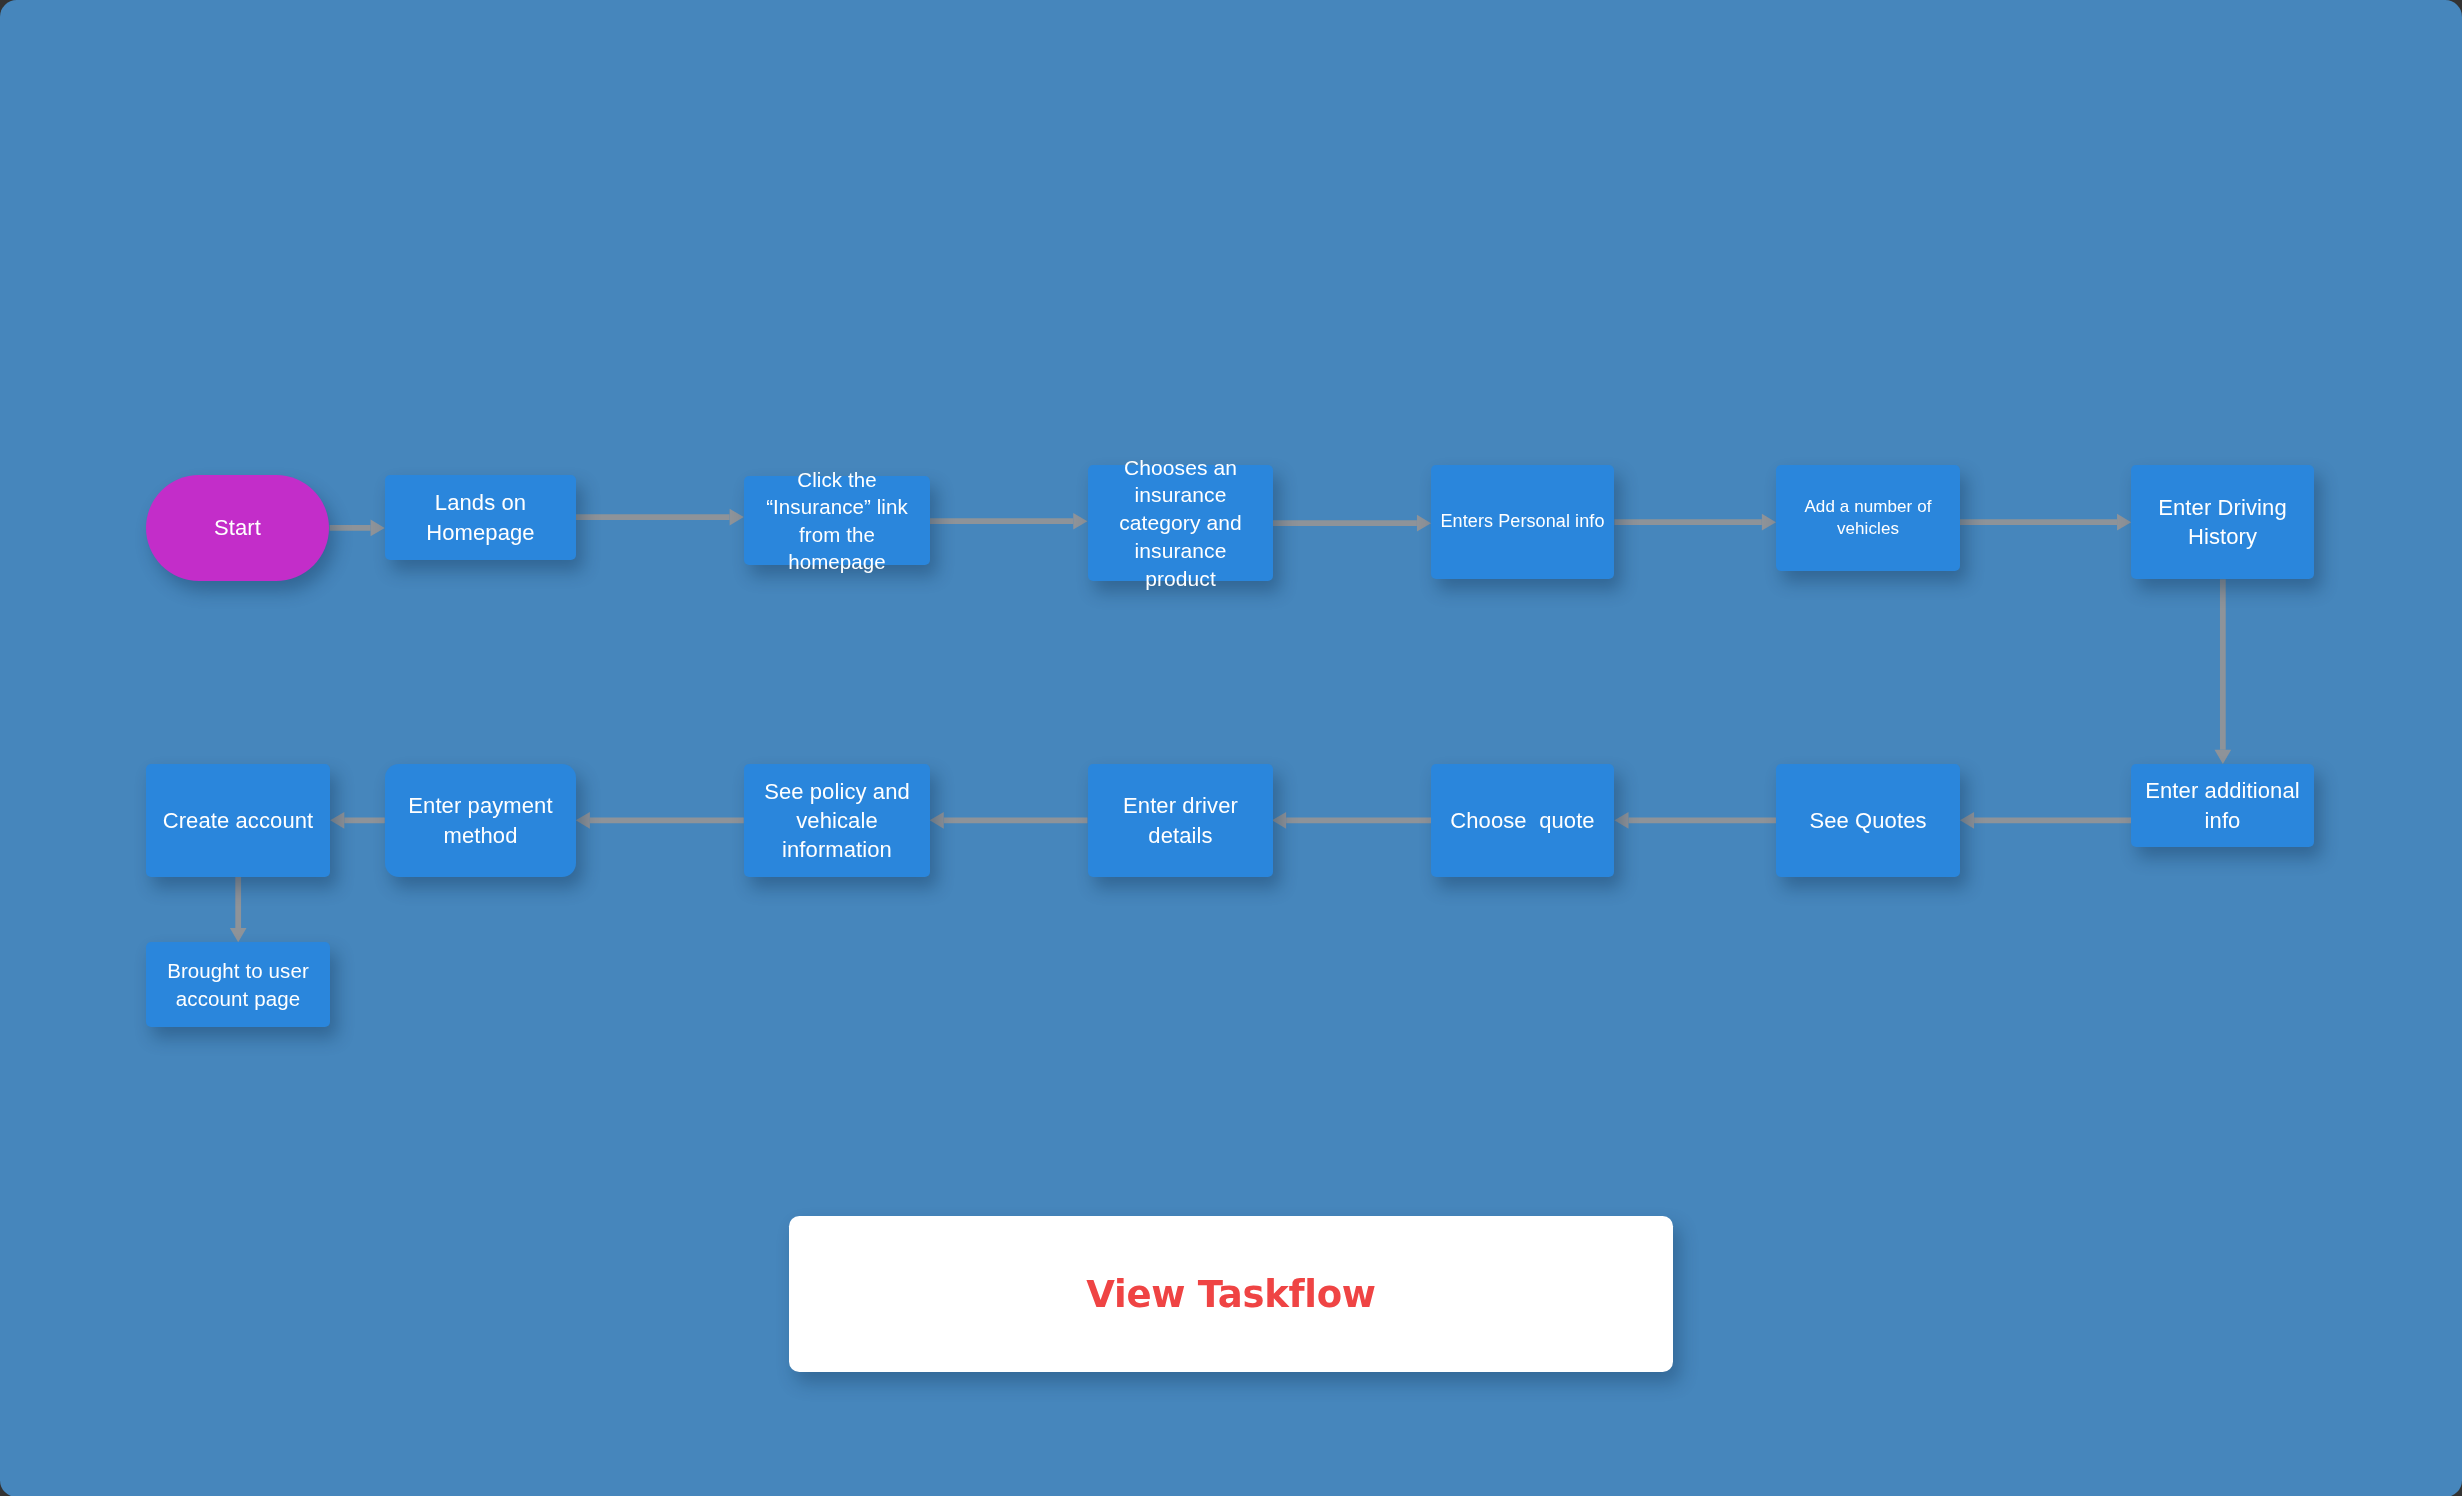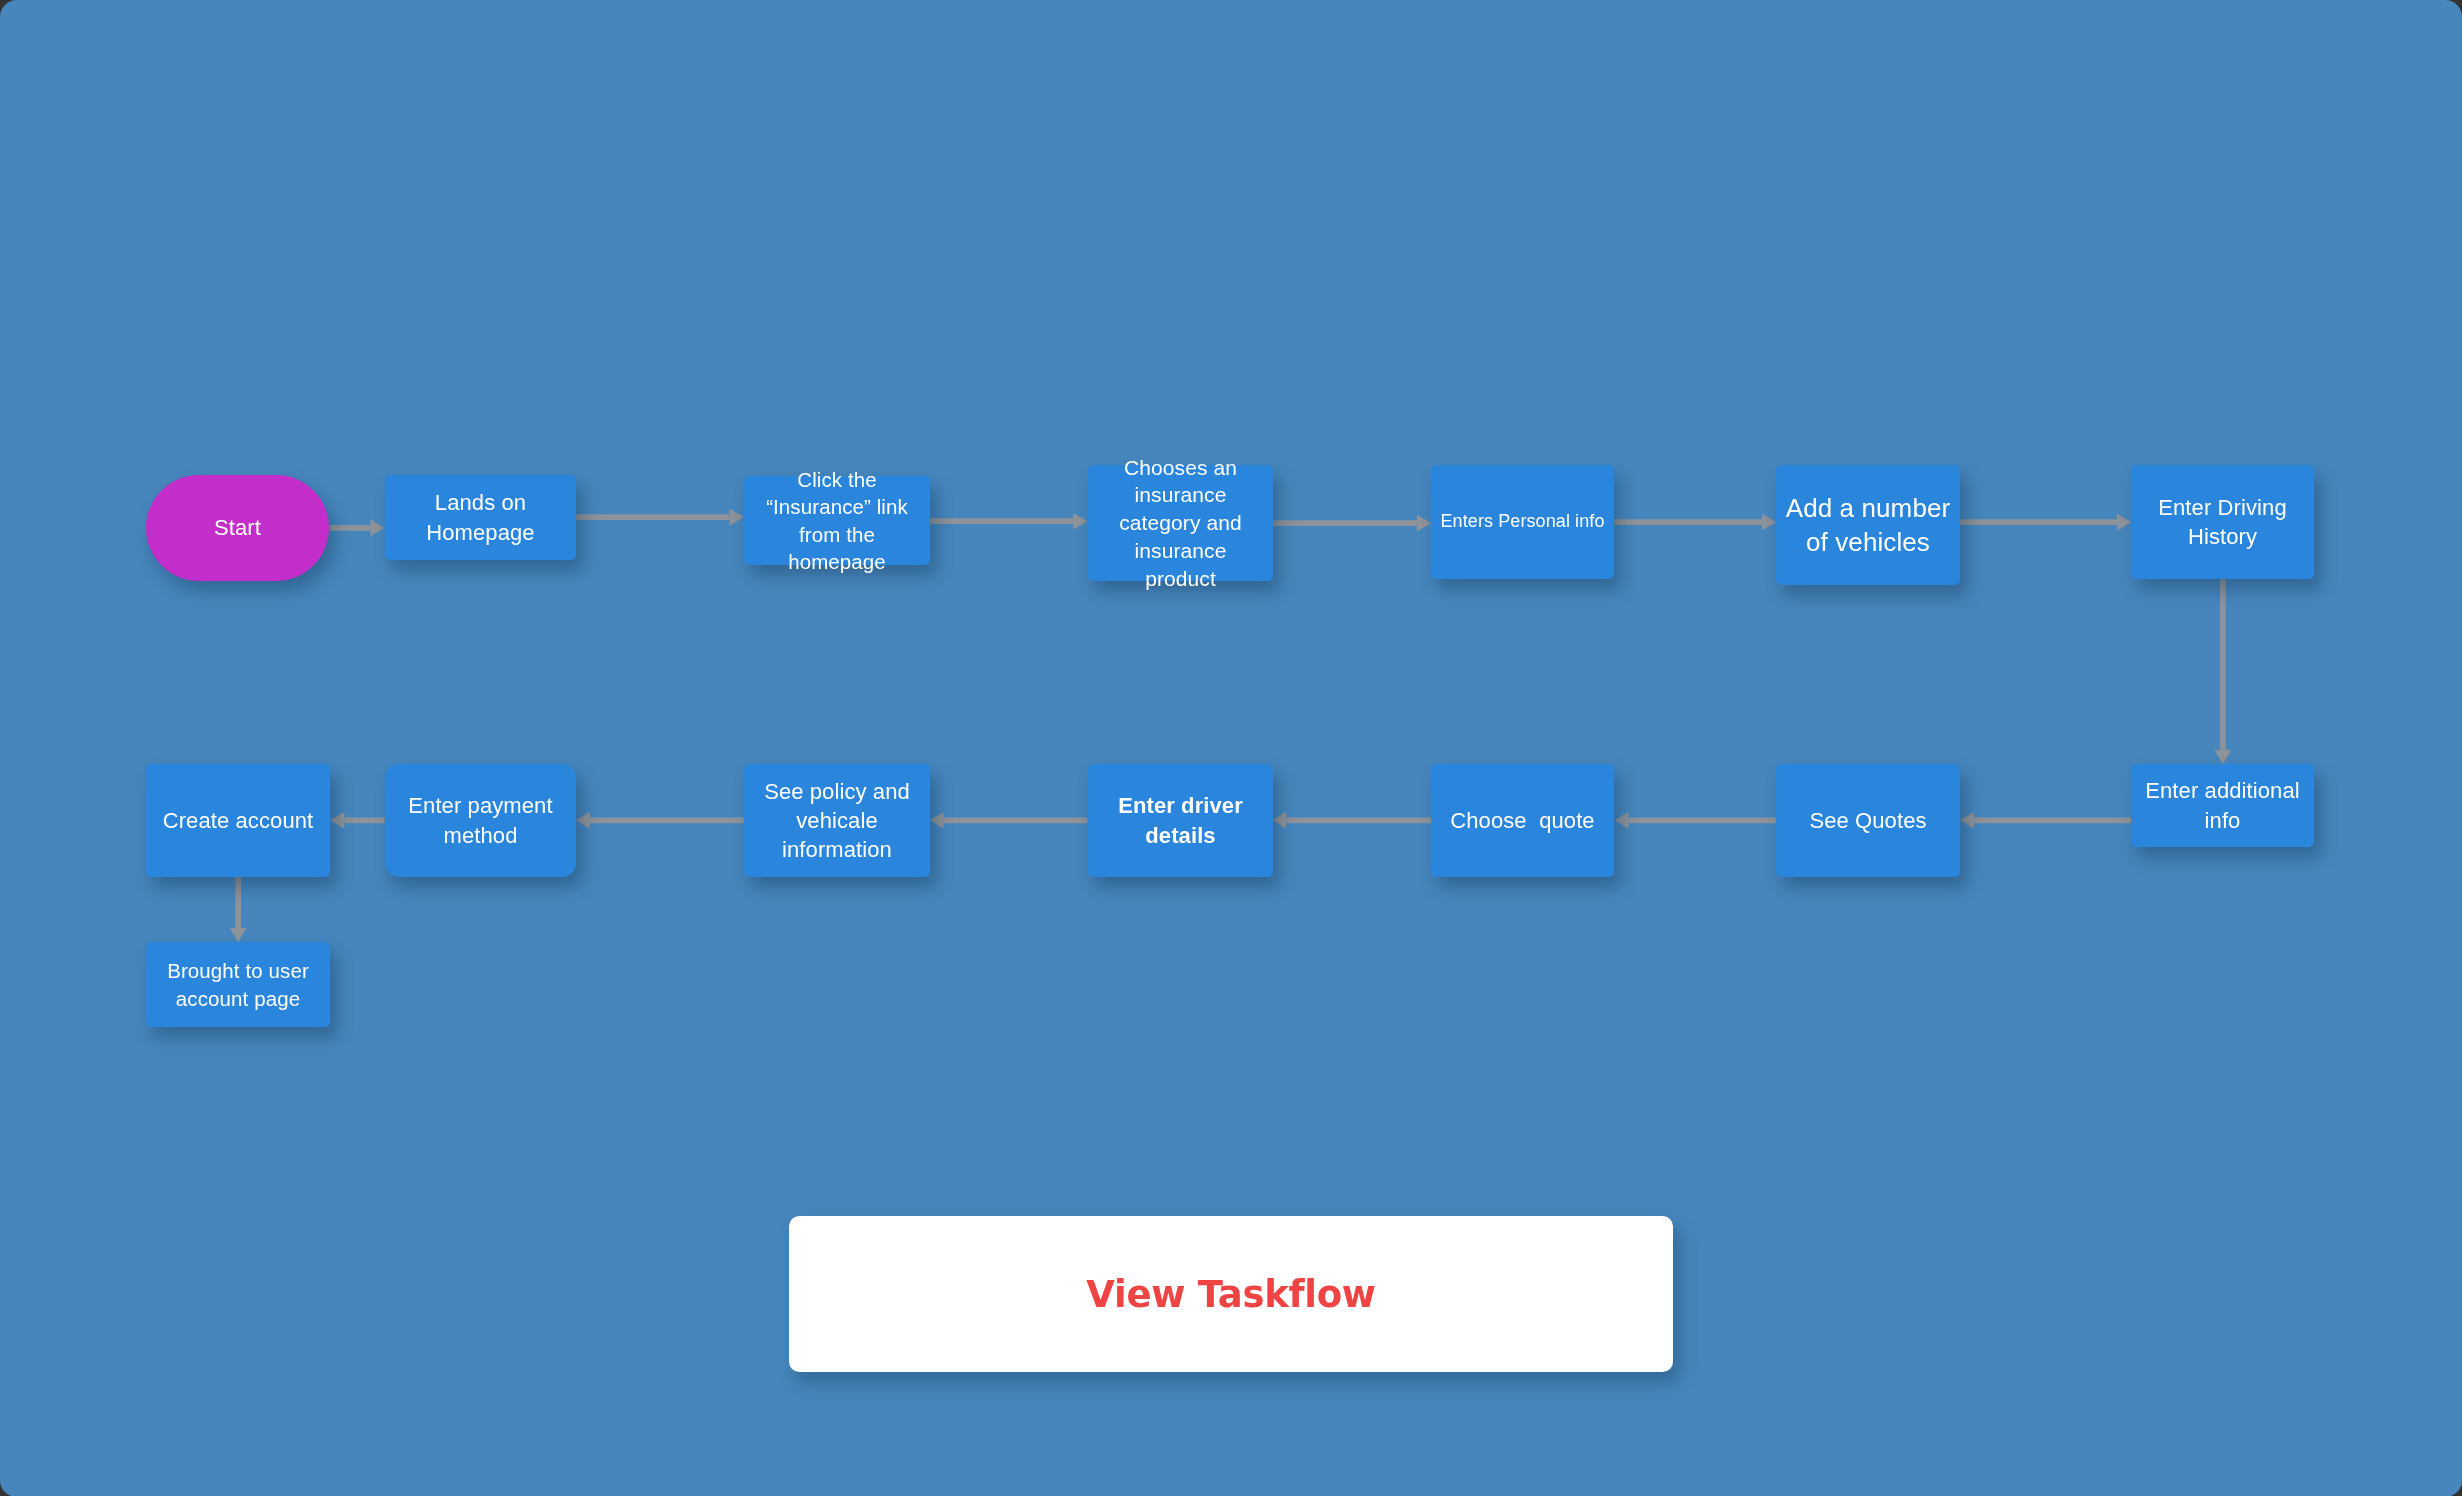--- a/index.html
+++ b/index.html
@@ -143,26 +143,26 @@
         <polygon points="358.5,1447 371.5,1469 384.5,1447" class="edge-head"></polygon>
       </g>
     </svg>
 
   <div id="node-layer">
       <div class="node start" style="left: 146px; top: 475px; width: 183px; height: 106px; font-size: 22px;"><span class="node-label">Start</span></div>
       <div class="node" style="left: 385px; top: 475px; width: 191px; height: 85px; font-size: 22px;"><span class="node-label">Lands on Homepage</span></div>
       <div class="node" style="left: 744px; top: 476px; width: 186px; height: 89px; font-size: 20.5px;"><span class="node-label">Click the “Insurance” link from the homepage</span></div>
       <div class="node" style="left: 1088px; top: 465px; width: 185px; height: 116px; font-size: 21px;"><span class="node-label">Chooses an insurance category and insurance product</span></div>
       <div class="node" style="left: 1431px; top: 465px; width: 183px; height: 114px; font-size: 18px;"><span class="node-label">Enters Personal info</span></div>
-      <div class="node" style="left: 1776px; top: 465px; width: 184px; height: 120px; font-size: 26px;"><span class="node-label">Add a number of vehicles</span></div>
+      <div class="node" style="left: 1776px; top: 465px; width: 184px; height: 106px; font-size: 17px;"><span class="node-label">Add a number of vehicles</span></div>
       <div class="node" style="left: 2131px; top: 465px; width: 183px; height: 114px; font-size: 22px; align-items: center;"><span class="node-label">Enter Driving History</span></div>
       <div class="node" style="left: 2131px; top: 764px; width: 183px; height: 83px; font-size: 22px;"><span class="node-label">Enter additional info</span></div>
       <div class="node" style="left: 1776px; top: 764px; width: 184px; height: 113px; font-size: 22px;"><span class="node-label">See Quotes</span></div>
       <div class="node" style="left: 1431px; top: 764px; width: 183px; height: 113px; font-size: 22px;"><span class="node-label">Choose  quote</span></div>
-      <div class="node" style="left: 1088px; top: 764px; width: 185px; height: 113px; font-size: 22px; font-weight: bold;"><span class="node-label">Enter driver details</span></div>
+      <div class="node" style="left: 1088px; top: 764px; width: 185px; height: 113px; font-size: 22px;"><span class="node-label">Enter driver details</span></div>
       <div class="node" style="left: 744px; top: 764px; width: 186px; height: 113px; font-size: 22px;"><span class="node-label">See policy and vehicale information</span></div>
       <div class="node" style="left: 385px; top: 764px; width: 191px; height: 113px; font-size: 22px; border-radius: 14px;"><span class="node-label">Enter payment method</span></div>
       <div class="node" style="left: 146px; top: 764px; width: 184px; height: 113px; font-size: 22px;"><span class="node-label">Create account</span></div>
       <div class="node" style="left: 146px; top: 942px; width: 184px; height: 85px; font-size: 20.5px;"><span class="node-label">Brought to user account page</span></div>
     </div>
 
   <div class="cta-card">
     <span class="cta-label">View Taskflow</span>
   </div>
 

